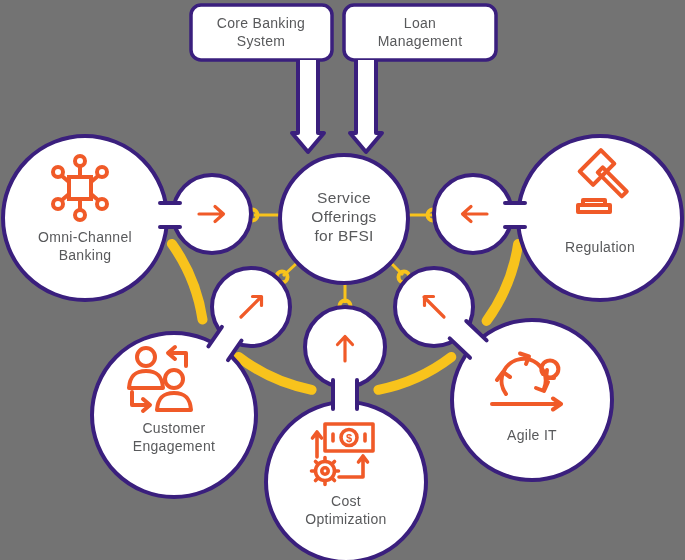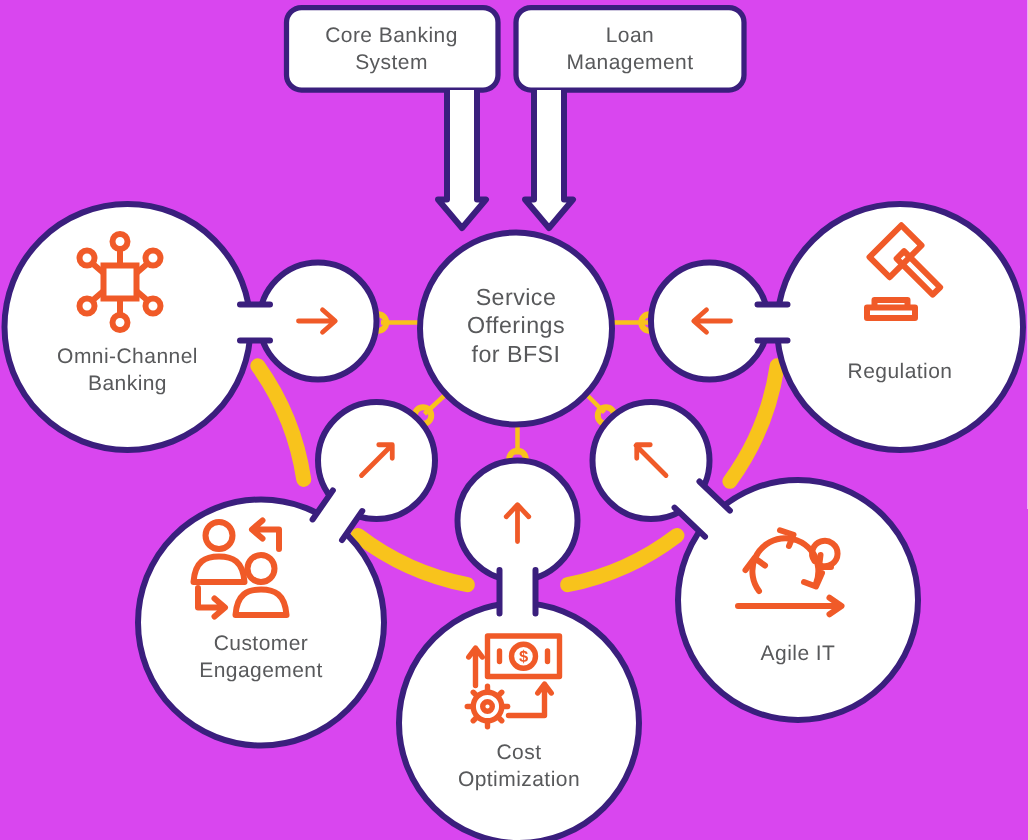--- a/index.html
+++ b/index.html
@@ -1,16 +1,16 @@
 <!DOCTYPE html>
 <html><head>
 <meta charset="utf-8">
 <style>
   html,body{margin:0;padding:0;background:#ffffff;}
-  .stage{position:relative;width:685px;height:560px;background:#d946ef;overflow:hidden;}
+  .stage{position:relative;width:685px;height:560px;background:#737373;overflow:hidden;}
   svg{display:block;}
   text{font-family:"Liberation Sans", sans-serif;fill:#58595b;letter-spacing:.3px;}
   .lbl{font-size:14px;font-weight:500;}
   .ctr{font-size:15.5px;font-weight:500;}
   .boxlbl{font-size:14px;font-weight:500;}
   .dollar{font-size:11px;font-weight:700;fill:#f05a28;letter-spacing:0;}
 </style>
 </head>
 <body>
 

